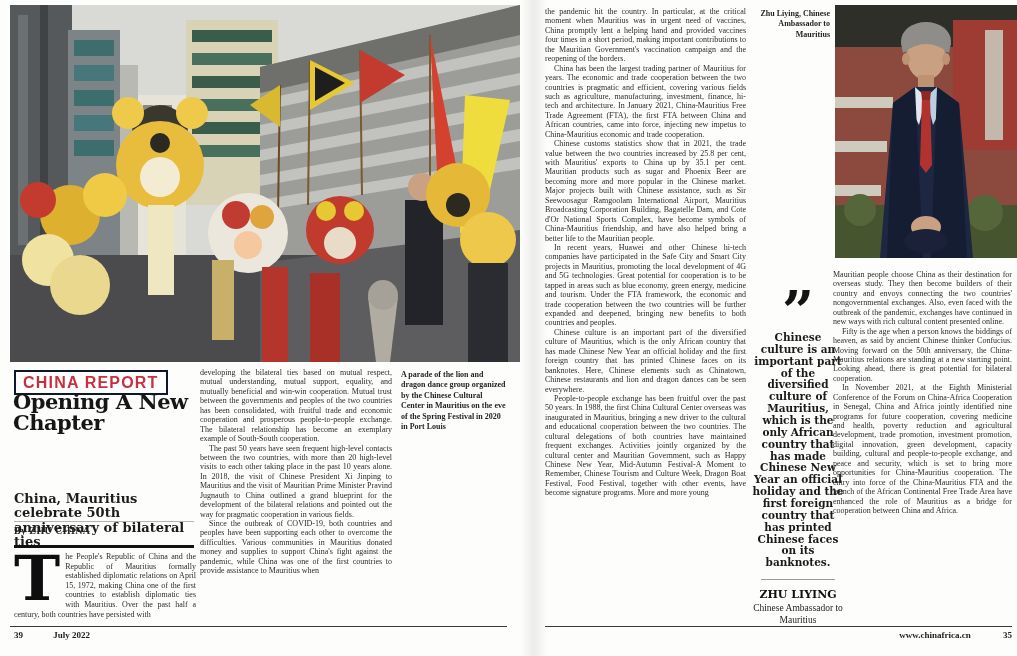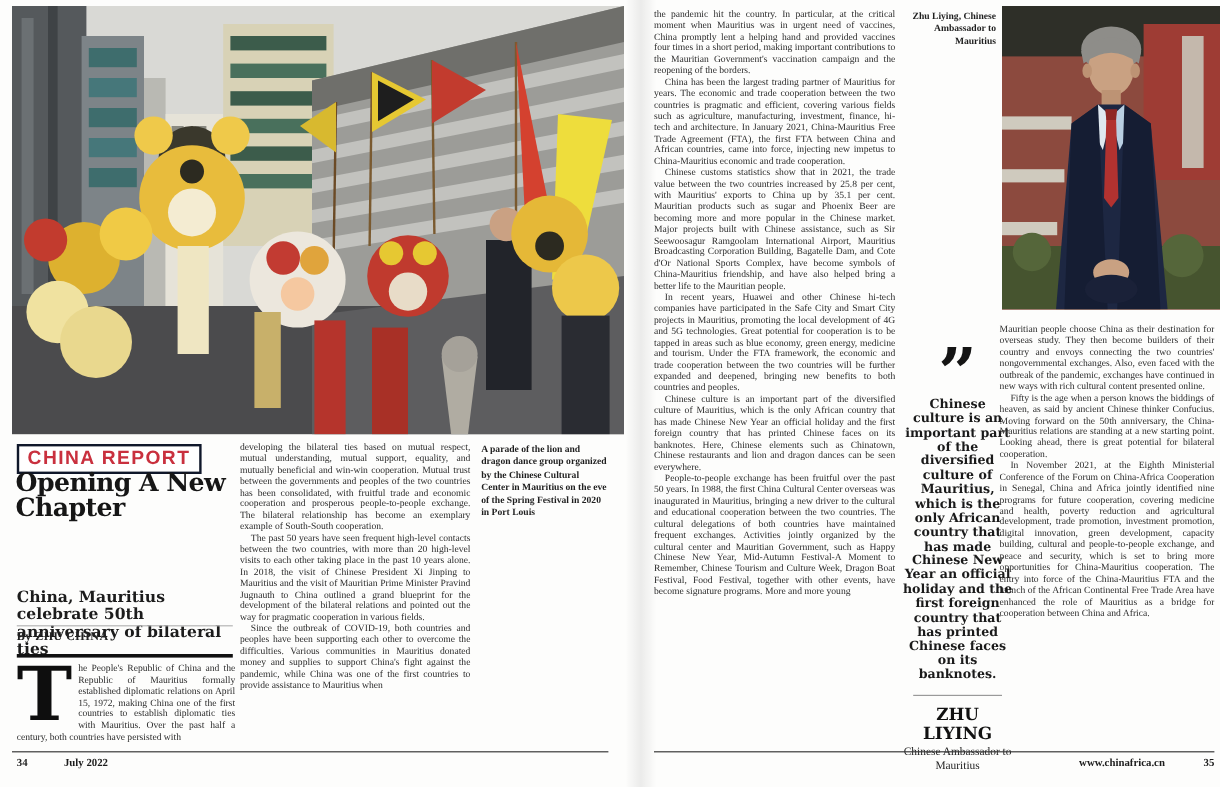--- a/index.html
+++ b/index.html
@@ -45,21 +45,21 @@
 
   .caption-right { position:absolute; left:752px; top:9px; width:78px; text-align:right;
                    font-size:8px; font-weight:bold; line-height:1.3; color:#1f1f1f; }
 
   .pullquote { position:absolute; left:752px; top:292px; width:92px; text-align:center; }
   .quote-mark { font-family:"DejaVu Serif", serif; font-weight:bold; font-size:56px;
                 line-height:0.7; color:#141414; height:36px; }
   .quote-text { margin-top:4px; font-family:"DejaVu Serif", serif; font-weight:bold;
                 font-size:10.5px; line-height:1.13; color:#1a1a1a; }
   .quote-rule { width:74px; height:1px; background:#9a9a9a; margin:10px auto 8px auto; }
-  .quote-name { font-family:"DejaVu Serif", serif; font-weight:bold; font-size:14px; color:#111; }
+  .quote-name { font-family:"DejaVu Serif", serif; font-weight:bold; font-size:11px; color:#111; }
   .quote-title { font-size:9.5px; line-height:1.2; color:#222; margin-top:2px; }
 
   .col3 { position:absolute; left:833px; top:270px; width:179px; height:356px; overflow:hidden;
           font-size:8px; line-height:1.18; text-align:justify; color:#2b2b2b; }
 
   
   .footer-rule-left  { position:absolute; left:10px;  top:626px; width:497px; height:1px; background:#3a3a3a; }
   .footer-rule-right { position:absolute; left:545px; top:626px; width:467px; height:1px; background:#3a3a3a; }
   .footer { position:absolute; top:630px; font-size:9px; font-weight:bold; color:#1c1c1c;
             font-family:"Liberation Serif", serif; }
@@ -178,21 +178,21 @@
     <div class="colB">
       <p>developing the bilateral ties based on mutual respect, mutual understanding, mutual support, equality, and mutually beneficial and win-win cooperation. Mutual trust between the governments and peoples of the two countries has been consolidated, with fruitful trade and economic cooperation and prosperous people-to-people exchange. The bilateral relationship has become an exemplary example of South-South cooperation.</p>
       <p class="ind">The past 50 years have seen frequent high-level contacts between the two countries, with more than 20 high-level visits to each other taking place in the past 10 years alone. In 2018, the visit of Chinese President Xi Jinping to Mauritius and the visit of Mauritian Prime Minister Pravind Jugnauth to China outlined a grand blueprint for the development of the bilateral relations and pointed out the way for pragmatic cooperation in various fields.</p>
       <p class="ind">Since the outbreak of COVID-19, both countries and peoples have been supporting each other to overcome the difficulties. Various communities in Mauritius donated money and supplies to support China's fight against the pandemic, while China was one of the first countries to provide assistance to Mauritius when</p>
     </div>
 
     <div class="caption-left">A parade of the lion and dragon dance group organized by the Chinese Cultural Center in Mauritius on the eve of the Spring Festival in 2020 in Port Louis</div>
 
     <div class="footer-rule-left"></div>
     <div class="footer footer-left">
-      <span class="pgnum">34</span>
+      <span class="pgnum">39</span>
       <span>July 2022</span>
     </div>
   </div>
 
   <div class="gutter"></div>
 
   <div>
 
     <div class="col1">
       <p>the pandemic hit the country. In particular, at the critical moment when Mauritius was in urgent need of vaccines, China promptly lent a helping hand and provided vaccines four times in a short period, making important contributions to the Mauritian Government's vaccination campaign and the reopening of the borders.</p>

